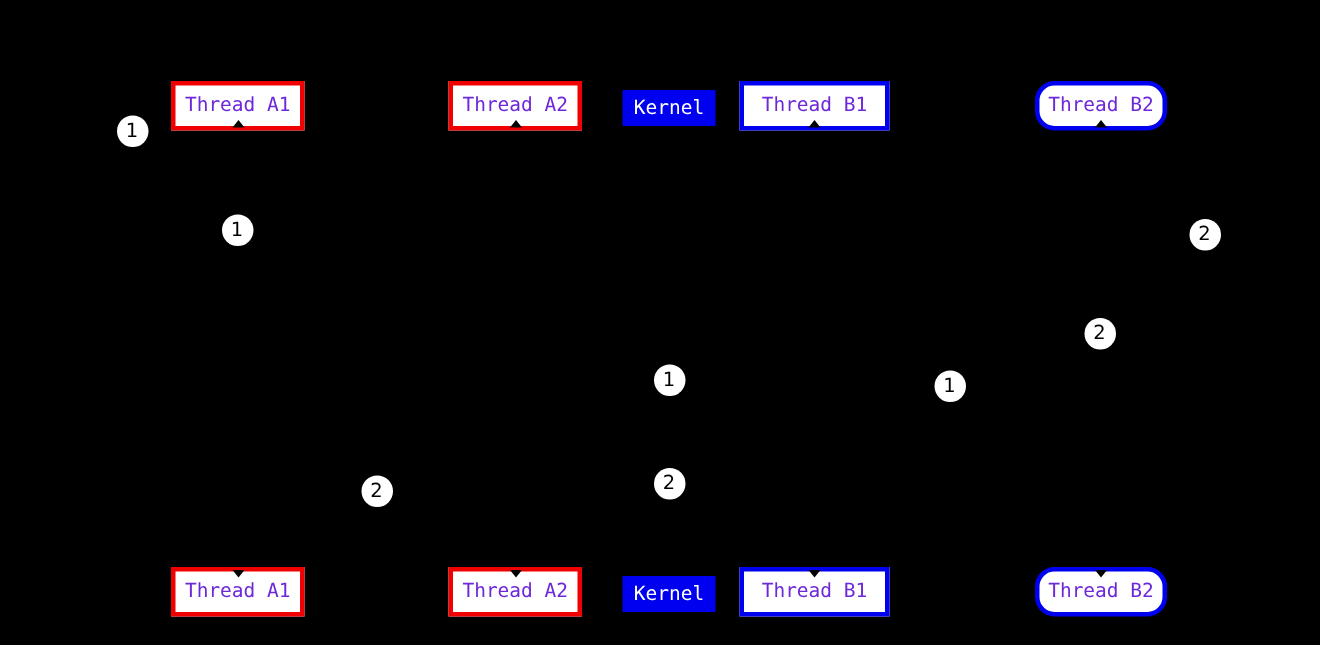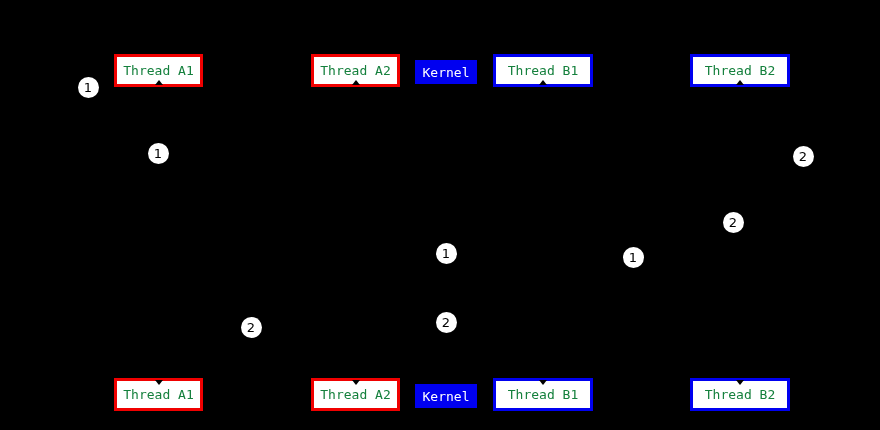--- a/index.html
+++ b/index.html
@@ -14,37 +14,37 @@
   .box {
     position: absolute;
     box-sizing: border-box;
     height: 33px;
     background: #ffffff;
     border: 3px solid #ff0000;
     display: flex;
     align-items: center;
     justify-content: center;
     font-size: 13px;
-    color: #15803d;
+    color: #6d28d9;
     white-space: nowrap;
   }
   .thread-a { border-color: #f00000; }
   .thread-b { border-color: #0000f0; }
   .kernel {
     border: none;
     background: #0000f0;
     color: #ffffff;
     height: 24px;
   }
   
   .col-a1 { left: 114px; width: 89px; }
-  .col-a2 { left: 311px; width: 89px; }
+  .col-a2 { left: 299px; width: 89px; }
   .col-k  { left: 415px; width: 62px; }
   .col-b1 { left: 493px; width: 100px; }
-  .col-b2 { left: 690px; width: 100px; }
+  .col-b2 { left: 690px; width: 88px; border-radius: 13px; }
   .row-top { top: 54px; }
   .row-top.kernel { top: 60px; }
   .row-bottom { top: 378px; }
   .row-bottom.kernel { top: 384px; }
   
   .notch {
     position: absolute;
     left: 50%;
     transform: translateX(-50%);
     width: 0; height: 0;

